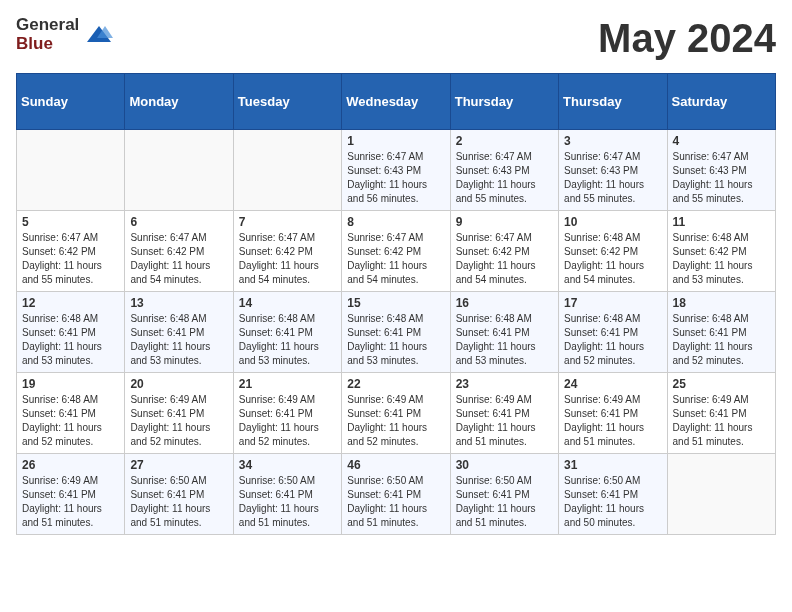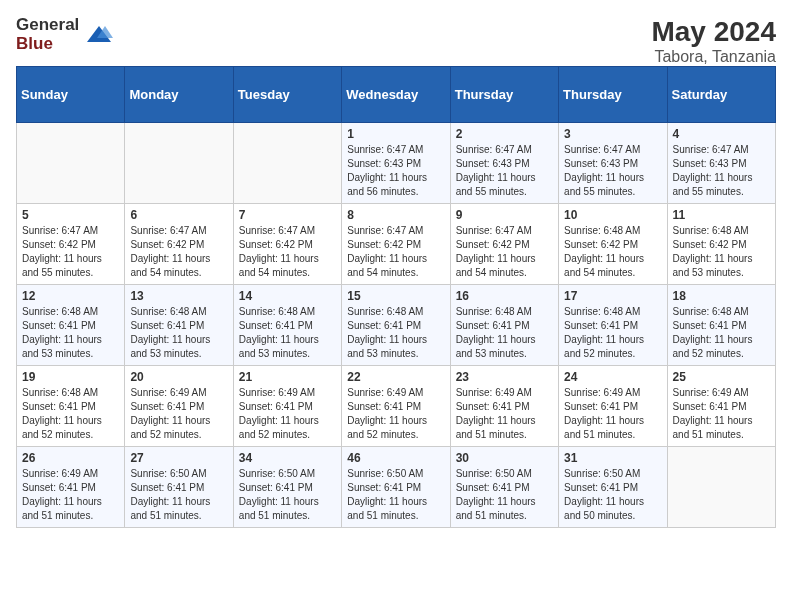--- a/index.html
+++ b/index.html
@@ -7,36 +7,37 @@
       font-family: Arial, sans-serif;
       background: #fff;
       width: 792px;
       min-height: 612px;
       padding: 16px;
     }
     .header {
       display: flex;
       justify-content: space-between;
       align-items: flex-start;
+      margin-bottom: 12px;
     }
     .logo {
       display: flex;
       align-items: center;
       gap: 4px;
     }
     .logo-icon {
       width: 28px;
       height: 22px;
       margin-left: 2px;
     }
     .title-block {
       text-align: right;
     }
     .main-title {
-      font-size: 28px;
+      font-size: 40px;
       font-weight: bold;
       color: #333;
     }
     .subtitle {
       font-size: 16px;
       color: #555;
     }
     table {
       width: 100%;
       border-collapse: collapse;
@@ -90,21 +91,20 @@
       <span style="font-size:17px;font-weight:bold;color:#333;">General</span>
       <span style="font-size:17px;font-weight:bold;color:#7f1d1d;">Blue</span>
     </div>
     <svg class="logo-icon" viewBox="0 0 28 22" xmlns="http://www.w3.org/2000/svg">
       <polygon points="14,2 26,18 2,18" fill="#1a5fb4"></polygon>
       <polygon points="20,2 28,14 12,14" fill="#4a90d9" opacity="0.7"></polygon>
     </svg>
   </div>
   <div class="title-block">
     <div class="main-title">May 2024</div>
-    <div class="subtitle">Tabora, Tanzania</div>
   </div>
 </div>
 
 <table>
   <thead>
     <tr>
       <th>Sunday</th>
       <th>Monday</th>
       <th>Tuesday</th>
       <th>Wednesday</th>

